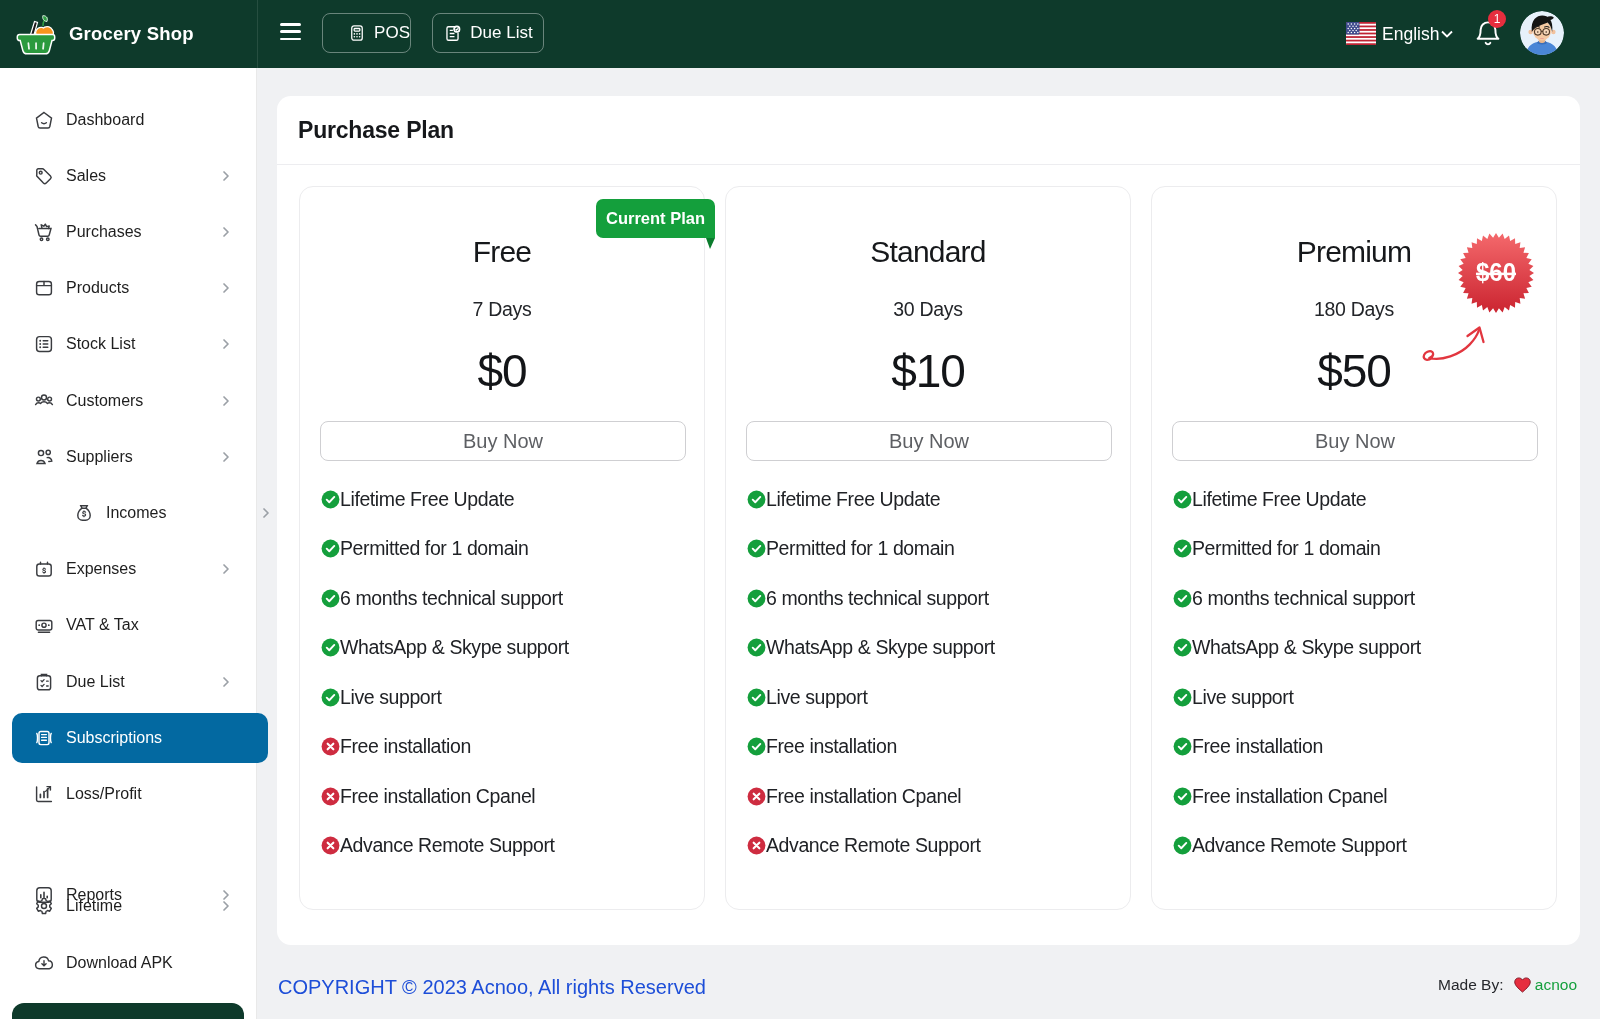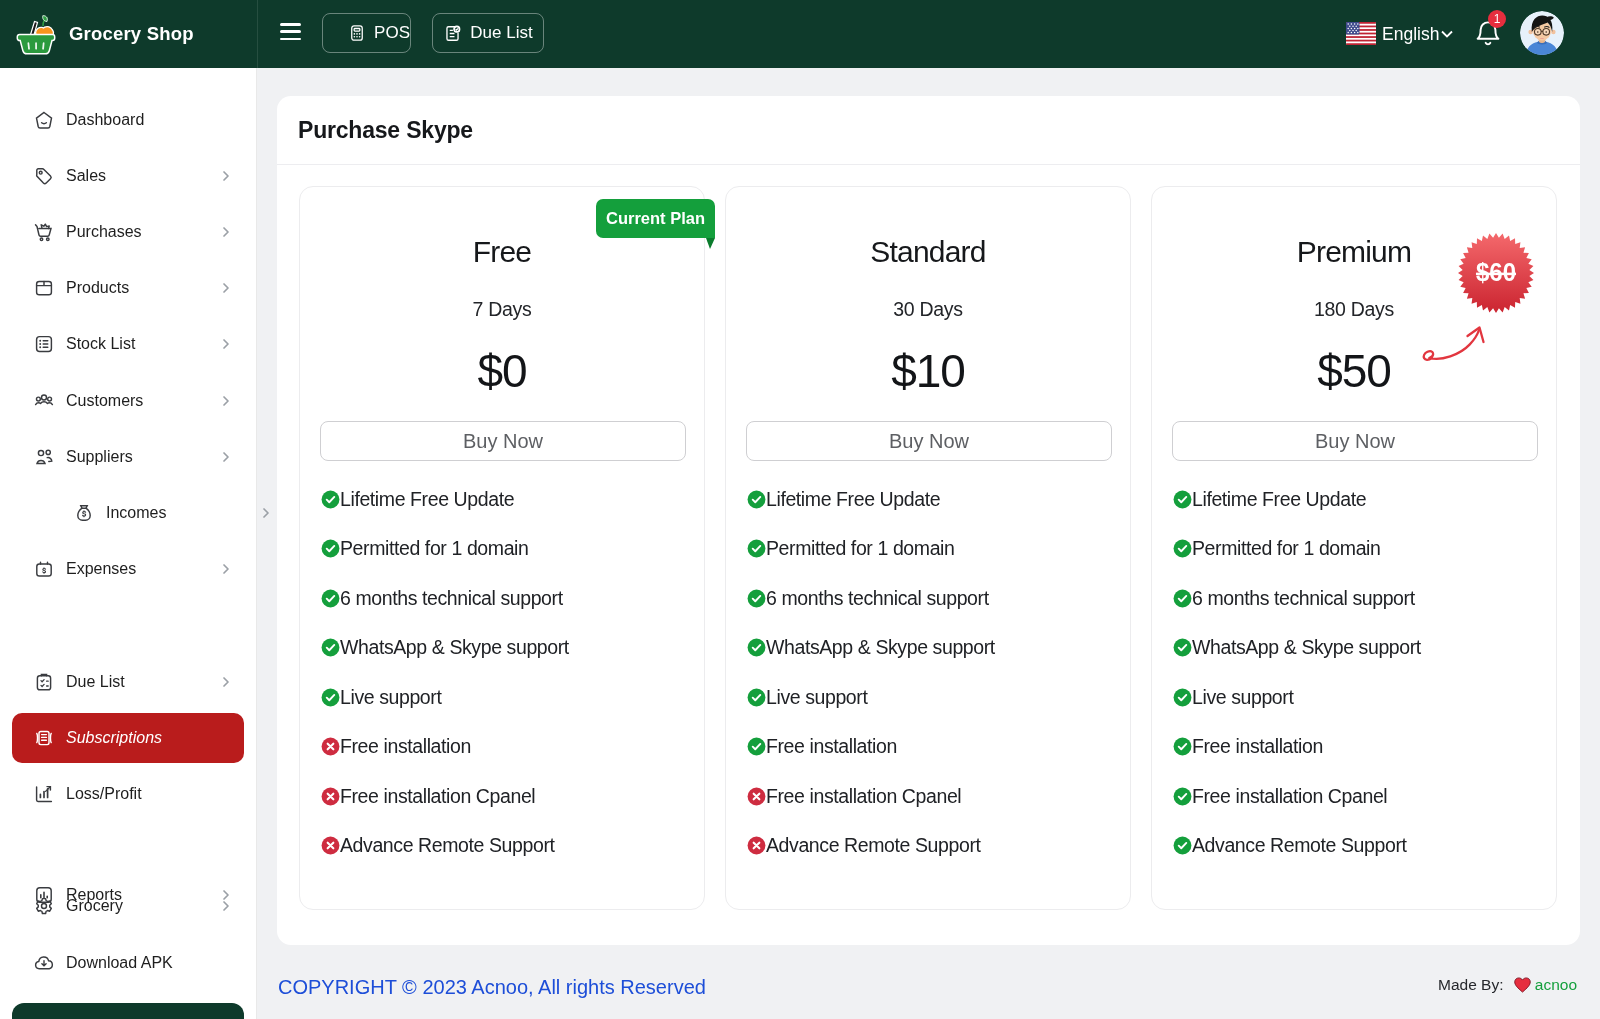--- a/index.html
+++ b/index.html
@@ -19,21 +19,21 @@
 #lang-car { position:absolute; left:1440px; top:29px; }
 #bell { position:absolute; left:1474px; top:18px; }
 #bellbadge { position:absolute; left:1488px; top:10px; width:18px; height:18px; background:#e62e3e; border-radius:50%; color:#fff; font-size:12px; text-align:center; line-height:18px; }
 #avatar { position:absolute; left:1520px; top:11px; width:44px; height:44px; border-radius:50%; overflow:hidden; }
 
 #sidebar { position:absolute; left:0; top:68px; width:257px; height:951px; background:#fff; border-right:1px solid #e9e9e9; }
 .mi { position:absolute; left:0; width:257px; height:50px; }
 .mi .ic { position:absolute; left:34px; top:50%; transform:translateY(-50%); }
 .mi .tx { position:absolute; left:66px; top:50%; transform:translateY(-50%); font-size:16px; color:#1e1e1e; }
 .mi .ch { position:absolute; left:219px; top:50%; transform:translateY(-50%); }
-.mi.active { left:12px; width:232px; background:#b91c1c; border-radius:10px;font-style:italic; }
+.mi.active { left:12px; width:256px; background:#0369a1; border-radius:10px; }
 .mi.active .ic { left:22px; }
 .mi.active .tx { left:54px; color:#fff; }
 #sb-bottom { position:absolute; left:12px; top:1003px; width:232px; height:40px; background:#0e3a2b; border-radius:12px; }
 
 #panel { position:absolute; left:277px; top:96px; width:1303px; height:849px; background:#fff; border-radius:14px; }
 #panel h1 { position:absolute; left:21px; top:21px; font-size:23px; font-weight:bold; color:#16181b; letter-spacing:-0.2px; }
 #pdivider { position:absolute; left:0px; top:68px; width:1303px; height:1px; background:#ededf0; }
 .plan { position:absolute; top:90px; width:406px; height:724px; background:#fff; border:1px solid #ececee; border-radius:14px; }
 #plan1 { left:22px; }
 #plan2 { left:448px; }
@@ -245,20 +245,29 @@
       <svg class="ic" width="20" height="20" viewBox="0 0 20 20" fill="none" stroke="#3a3c40" stroke-width="1.45" stroke-linecap="round">
         <rect x="2.8" y="5" width="14.4" height="12" rx="2.6"></rect>
         <path d="M6.5 5 V3.2 M13.5 5 V3.2"></path>
         <path d="M11.5 10.2 c-0.3-0.9-2.2-1-2.6 0 c-0.3 0.8 0.5 1.2 1.1 1.3 c0.6 0.1 1.7 0.4 1.5 1.4 c-0.2 1-2.4 1-2.8 0 M10 9.6 v-0.7 M10 13.6 v0.7" stroke-width="1.1"></path>
       </svg>
       <span class="tx">Expenses</span>
       <svg class="ch" width="14" height="14" viewBox="0 0 14 14" fill="none" stroke="#9ba0a6" stroke-width="1.7" stroke-linecap="round" stroke-linejoin="round">
         <path d="M5 3 l4 4 -4 4"></path>
       </svg>
     </div>
+    <div class="mi" style="top: 532.3px;">
+      <svg class="ic" width="20" height="20" viewBox="0 0 20 20" fill="none" stroke="#3a3c40" stroke-width="1.45" stroke-linecap="round">
+        <rect x="2.2" y="5.4" width="15.6" height="9.6" rx="2"></rect>
+        <circle cx="10" cy="10.2" r="2.1"></circle>
+        <path d="M5.2 10.2 h.01 M14.8 10.2 h.01" stroke-width="1.8"></path>
+        <path d="M4.4 17.2 h11.2" stroke-width="1.4"></path>
+      </svg>
+      <span class="tx">VAT &amp; Tax</span>
+    </div>
     <div class="mi" style="top: 588.5px;">
       <svg class="ic" width="20" height="20" viewBox="0 0 20 20" fill="none" stroke="#3a3c40" stroke-width="1.45" stroke-linecap="round">
         <rect x="3.4" y="3.8" width="13.2" height="14" rx="2.4"></rect>
         <path d="M7.4 3.8 V2.4 h5.2 v1.4"></path>
         <path d="M7 8.6 l1.1 1.1 2-2.1 M7 13.4 l1.1 1.1 2-2.1" stroke-width="1.3"></path>
         <path d="M12.6 9.2 h1.6 M12.6 14 h1.6" stroke-width="1.3"></path>
       </svg>
       <span class="tx">Due List</span>
       <svg class="ch" width="14" height="14" viewBox="0 0 14 14" fill="none" stroke="#9ba0a6" stroke-width="1.7" stroke-linecap="round" stroke-linejoin="round">
         <path d="M5 3 l4 4 -4 4"></path>
@@ -289,37 +298,37 @@
       <span class="tx">Reports</span>
       <svg class="ch" width="14" height="14" viewBox="0 0 14 14" fill="none" stroke="#9ba0a6" stroke-width="1.7" stroke-linecap="round" stroke-linejoin="round">
         <path d="M5 3 l4 4 -4 4"></path>
       </svg>
     </div>
     <div class="mi" style="top: 813.3px;">
       <svg class="ic" width="20" height="20" viewBox="0 0 20 20" fill="none" stroke="#3a3c40" stroke-width="1.45" stroke-linecap="round">
         <path d="M8.4 2.6 h3.2 l0.5 2.1 a5.9 5.9 0 0 1 1.5 0.9 l2.1-0.7 1.6 2.8 -1.6 1.5 a6 6 0 0 1 0 1.7 l1.6 1.5 -1.6 2.8 -2.1-0.7 a5.9 5.9 0 0 1 -1.5 0.9 l-0.5 2.1 H8.4 l-0.5-2.1 a5.9 5.9 0 0 1 -1.5-0.9 l-2.1 0.7 -1.6-2.8 1.6-1.5 a6 6 0 0 1 0-1.7 L2.7 7.7 l1.6-2.8 2.1 0.7 a5.9 5.9 0 0 1 1.5-0.9z" stroke-linejoin="round"></path>
         <circle cx="10" cy="10" r="2.5"></circle>
       </svg>
-      <span class="tx">Grocery</span>
+      <span class="tx">Lifetime</span>
       <svg class="ch" width="14" height="14" viewBox="0 0 14 14" fill="none" stroke="#9ba0a6" stroke-width="1.7" stroke-linecap="round" stroke-linejoin="round">
         <path d="M5 3 l4 4 -4 4"></path>
       </svg>
     </div>
     <div class="mi" style="top: 869.5px;">
       <svg class="ic" width="20" height="20" viewBox="0 0 20 20" fill="none" stroke="#3a3c40" stroke-width="1.45" stroke-linecap="round">
         <path d="M5.2 15.8 a3.7 3.7 0 0 1 -0.4 -7.36 a5 5 0 0 1 9.8-0.6 a4 4 0 0 1 0.6 7.9 z"></path>
         <path d="M10 7.6 v5 M7.9 10.7 l2.1 2.1 2.1-2.1" stroke-width="1.4"></path>
       </svg>
       <span class="tx">Download APK</span>
     </div>
   </div>
 <div id="sb-bottom"></div>
 
 <div id="panel">
-  <h1>Purchase Skype</h1>
+  <h1>Purchase Plan</h1>
   <div id="pdivider"></div>
   <div class="plan" id="plan1">
       <div class="nm">Free</div>
       <div class="dy">7 Days</div>
       <div class="pr">$0</div>
       <div class="buy">Buy Now</div>
       <div class="feat" style="top:287px">
         <svg width="19" height="19" viewBox="0 0 20 20" style="flex:0 0 auto">
           <circle cx="10" cy="10" r="9.4" fill="#149f3c"></circle>
           <path d="M6 10.2 l2.7 2.7 L14 7.3" stroke="#fff" stroke-width="2" fill="none" stroke-linecap="round" stroke-linejoin="round"></path>

